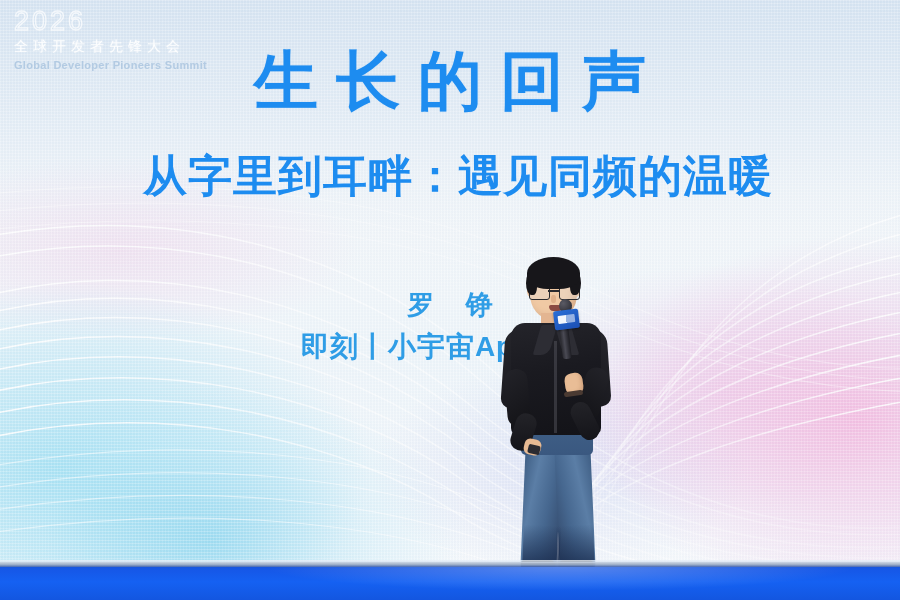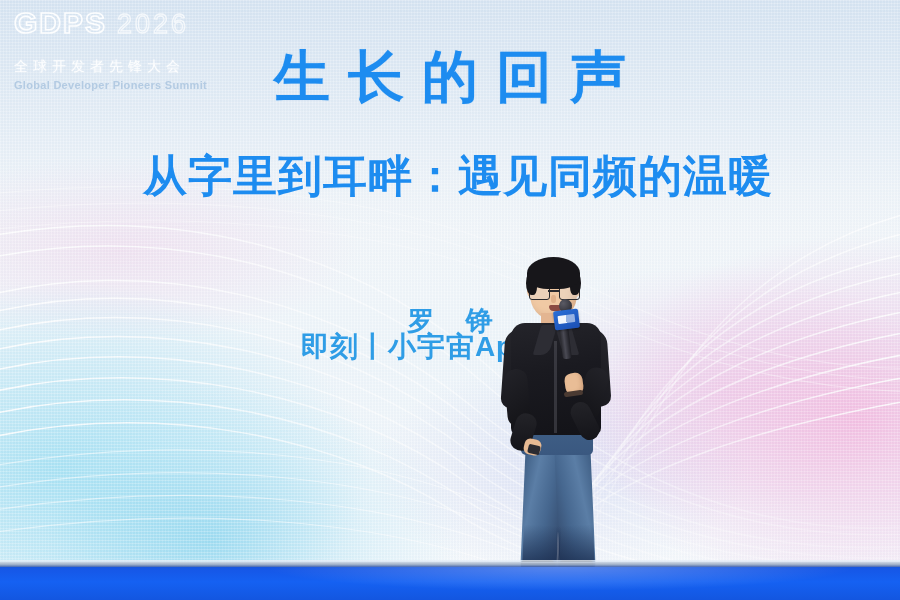--- a/index.html
+++ b/index.html
@@ -66,54 +66,54 @@
     -webkit-text-stroke:1.6px rgba(255,255,255,.92);
     line-height:1;
   }
   .logo-year{
     font-size:27px;font-weight:400;letter-spacing:3px;
     color:transparent;
     -webkit-text-stroke:1.3px rgba(255,255,255,.70);
     line-height:1;
   }
   .logo-cn{
-    margin-top:20px;
+    margin-top:3px;
     font-size:14px;font-weight:400;letter-spacing:5px;
     color:rgba(255,255,255,.88);
     text-shadow:0 0 2px rgba(255,255,255,.5);
   }
   .logo-en{
     margin-top:3px;
     font-size:11px;font-weight:600;letter-spacing:.3px;
     color:rgba(175,200,225,.92);
   }
 
   
   .title-main{
     position:absolute;left:0;top:48px;width:900px;
     text-align:center;
-    font-size:56px;font-weight:700;
+    font-size:64px;font-weight:700;
     letter-spacing:18px;
     text-indent:18px;
     color:#1d8cf0;
     line-height:1.05;
     text-shadow:0 0 1px rgba(29,140,240,.35);
   }
   .title-sub{
     position:absolute;left:8px;top:152px;width:900px;
     text-align:center;
     font-size:44px;font-weight:700;
     letter-spacing:1px;
     color:#1d8cf0;
     line-height:1.1;
   }
 
   
   .sp-name{
-    position:absolute;left:0;top:303px;width:900px;
+    position:absolute;left:0;top:287px;width:900px;
     text-align:center;
     font-size:27px;font-weight:700;
     letter-spacing:12px;text-indent:12px;
     color:#2f9de6;
   }
   .sp-role{
     position:absolute;left:0;top:328px;width:900px;
     text-align:center;
     font-size:28px;font-weight:700;
     letter-spacing:1px;
@@ -390,21 +390,20 @@
       <path d="M-30,232 C 200,204 420,230 560,300 C 690,364 810,392 930,392"></path>
       <path d="M-30,196 C 200,170 420,198 560,272 C 690,340 810,372 930,368"></path>
     </g>
   </svg>
 
   <div class="scan"></div>
   <div class="scanv"></div>
 
   <div class="logo">
     <div class="logo-row">
-      <span class="logo-gdps">GDPS</span>
       <span class="logo-year">2026</span>
     </div>
     <div class="logo-cn">全球开发者先锋大会</div>
     <div class="logo-en">Global Developer Pioneers Summit</div>
   </div>
 
   <div class="title-main">生长的回声</div>
   <div class="title-sub">从字里到耳畔：遇见同频的温暖</div>
 
   <div class="sp-name">罗 铮</div>

